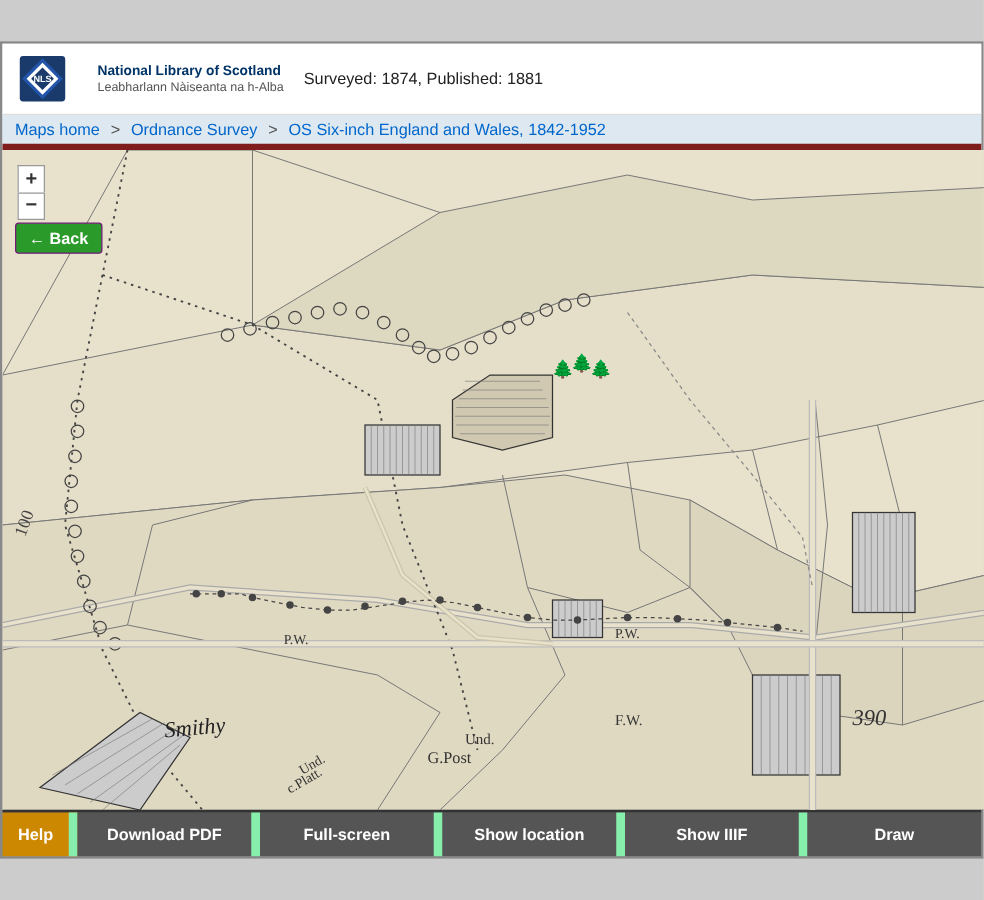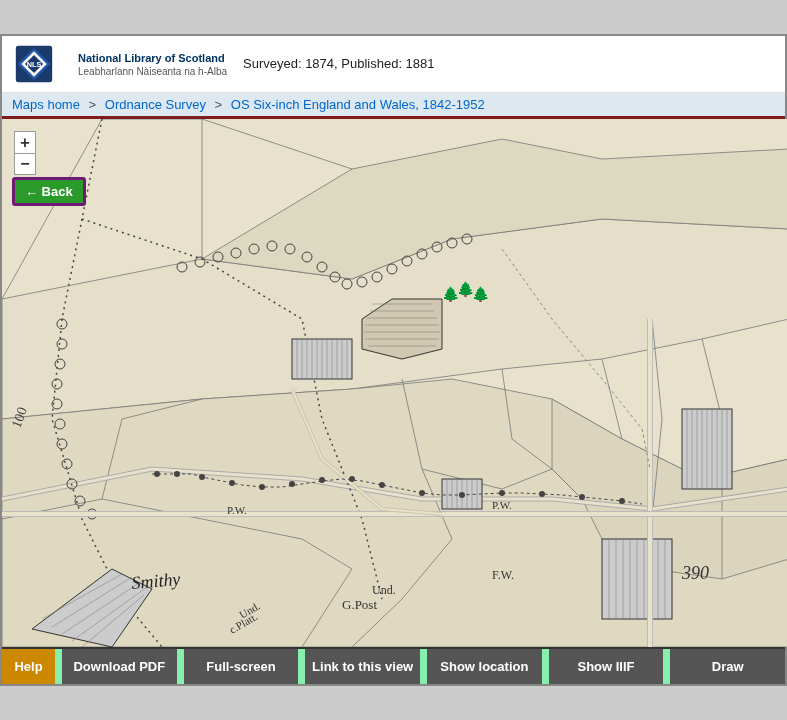--- a/index.html
+++ b/index.html
@@ -48,21 +48,21 @@
       line-height: 1.5;
       color: #222;
     }
     #map-info .title { font-weight: bold; }
 
     
     #breadcrumb {
       background: #dde8f0;
       padding: 4px 10px;
       font-size: 13px;
-      border-bottom: 3px solid #7f1d1d;
+      border-bottom: 5px solid #7f1d1d;
     }
     #breadcrumb a {
       color: #0066cc;
       text-decoration: none;
     }
     #breadcrumb .sep { margin: 0 5px; color: #555; }
 
     
     #map-area {
       position: relative;
@@ -98,21 +98,21 @@
     }
     .zoom-btn:first-child { border-bottom: none; }
 
     #back-btn {
       position: absolute;
       top: 58px;
       left: 10px;
       z-index: 10;
       background: #2a9a2a;
       color: #fff;
-      border: 3px solid #701a75;
+      border: 1px solid #701a75;
       padding: 4px 10px;
       cursor: pointer;
       font-size: 13px;
       border-radius: 3px;
       font-weight: bold;
     }
 
     
     #toolbar {
       display: flex;
@@ -364,19 +364,18 @@
     </div>
 
     
     <button id="back-btn">← Back</button>
   </div>
 
   <div id="toolbar">
     <button class="toolbar-btn help">Help</button>
     <button class="toolbar-btn">Download PDF</button>
     <button class="toolbar-btn">Full-screen</button>
-    <button class="toolbar-btn">Link to this view</button>
     <button class="toolbar-btn">Show location</button>
     <button class="toolbar-btn">Show IIIF</button>
     <button class="toolbar-btn">Draw</button>
   </div>
 
 </div>
 
 </body></html>

